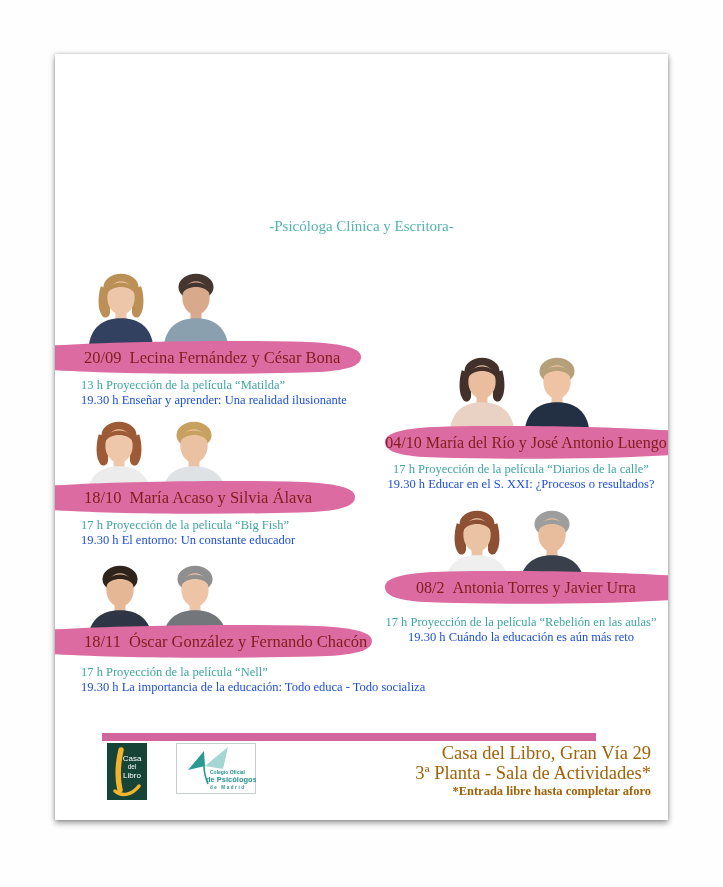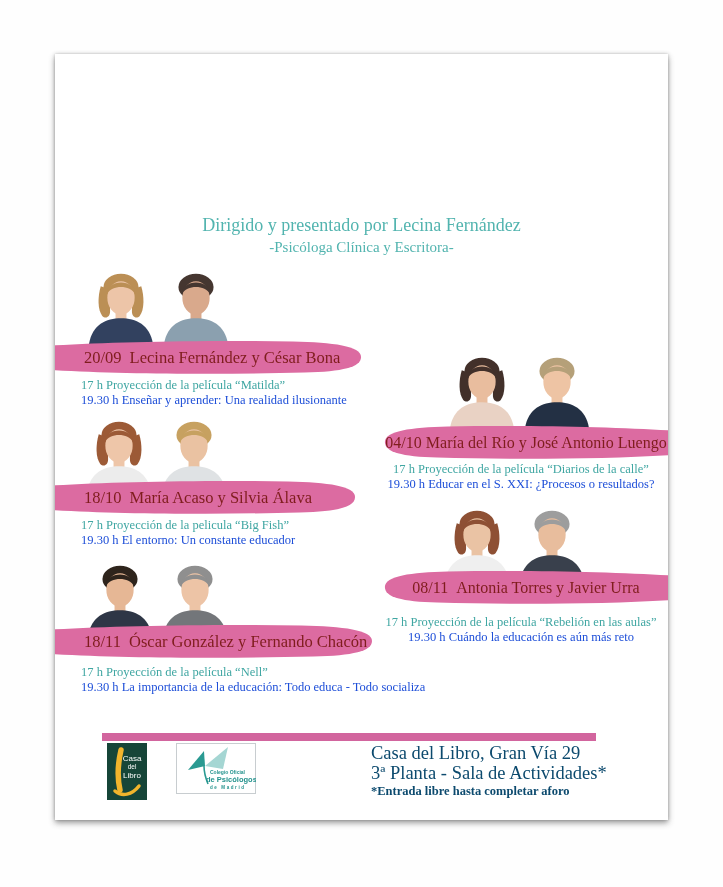--- a/index.html
+++ b/index.html
@@ -46,21 +46,21 @@
   .e1 .details{left:26px;top:324px;width:345px;}
   .e2 .details{left:26px;top:464px;width:345px;}
   .e3 .details{left:26px;top:611px;width:385px;}
   .e4 .details{left:330px;top:408px;width:272px;text-align:center;}
   .e5 .details{left:330px;top:561px;width:272px;text-align:center;}
   
   .footer-bar{position:absolute;left:47px;top:679px;width:494px;height:8px;background:#d2659e;}
   .logo-casa{position:absolute;left:52px;top:689px;width:40px;height:57px;}
   .logo-cop{position:absolute;left:108px;top:689px;width:80px;height:51px;padding-left:13px;}
   .logo-casa svg,.logo-cop svg{width:100%;height:100%;display:block;}
-  .address{position:absolute;left:316px;top:689px;width:280px;text-align:left;color:#0c4a6e;}
+  .address{position:absolute;left:316px;top:689px;width:280px;text-align:right;color:#a16207;}
   .address .al{font-size:18.5px;line-height:20px;}
   .address .note{font-size:12.5px;font-weight:bold;line-height:15px;margin-top:1px;}
   .svg-defs{position:absolute;width:0;height:0;overflow:hidden;}
 </style>
 </head>
 <body>
 
 <svg class="svg-defs" aria-hidden="true">
   <symbol id="person" viewBox="0 0 100 100">
     <ellipse cx="50" cy="27" rx="22.5" ry="17" style="fill:var(--hair,#555)"></ellipse>
@@ -77,21 +77,20 @@
   <symbol id="ribbon-right-shape" viewBox="0 0 320 36" preserveAspectRatio="none">
     <path fill="currentColor" d="M320,5.5 C260,2 160,0 72,1.5 C30,2.5 1,6 1,17.5 C1,28 20,32.5 60,33.5 C145,35.5 250,35 320,31 Z"></path>
   </symbol>
 </svg>
 
 <div class="stage">
   <div class="poster">
 
 
     <div class="presenter">
-      <div class="p1">Dirigido y presentado por Lecina Fernández</div>
       <div class="p2">-Psicóloga Clínica y Escritora-</div>
     </div>
 
     <section class="event e1">
       <div class="photos">
         <span class="avatar" style="--hair: #bb8f55; --skin: #edc5a8; --top: #32415f; --long: 1;">
             <svg viewBox="0 0 100 100">
               <use href="#person"></use>
             </svg>
           </span>
@@ -101,21 +100,21 @@
             </svg>
           </span>
       </div>
       <div class="ribbon ribbon-left">
         <svg class="ribbon-bg">
             <use href="#ribbon-left-shape" width="100%" height="100%"></use>
           </svg>
         <span class="ribbon-text"><span class="rdate">20/09</span><span>Lecina Fernández y César Bona</span></span>
       </div>
       <div class="details">
-        <div class="film">17 h Proyección de la película “Matilda”</div>
+        <div class="film">13 h Proyección de la película “Matilda”</div>
         <div class="talk">19.30 h Enseñar y aprender: Una realidad ilusionante</div>
       </div>
     </section>
 
     <section class="event e2">
       <div class="photos">
         <span class="avatar" style="--hair: #9c5a36; --skin: #eec6a9; --top: #ececec; --long: 1;">
             <svg viewBox="0 0 100 100">
               <use href="#person"></use>
             </svg>
@@ -198,21 +197,21 @@
         <span class="avatar" style="--hair: #9d9d9d; --skin: #e8bd9d; --top: #39404c; --long: 0;">
             <svg viewBox="0 0 100 100">
               <use href="#person"></use>
             </svg>
           </span>
       </div>
       <div class="ribbon ribbon-right">
         <svg class="ribbon-bg">
             <use href="#ribbon-right-shape" width="100%" height="100%"></use>
           </svg>
-        <span class="ribbon-text"><span class="rdate">08/11</span><span>Antonia Torres y Javier Urra</span></span>
+        <span class="ribbon-text"><span class="rdate">08/2</span><span>Antonia Torres y Javier Urra</span></span>
       </div>
       <div class="details">
         <div class="film">17 h Proyección de la película “Rebelión en las aulas”</div>
         <div class="talk">19.30 h Cuándo la educación es aún más reto</div>
       </div>
     </section>
 
     <div class="footer-bar"></div>
 
     <div class="logo-casa">

